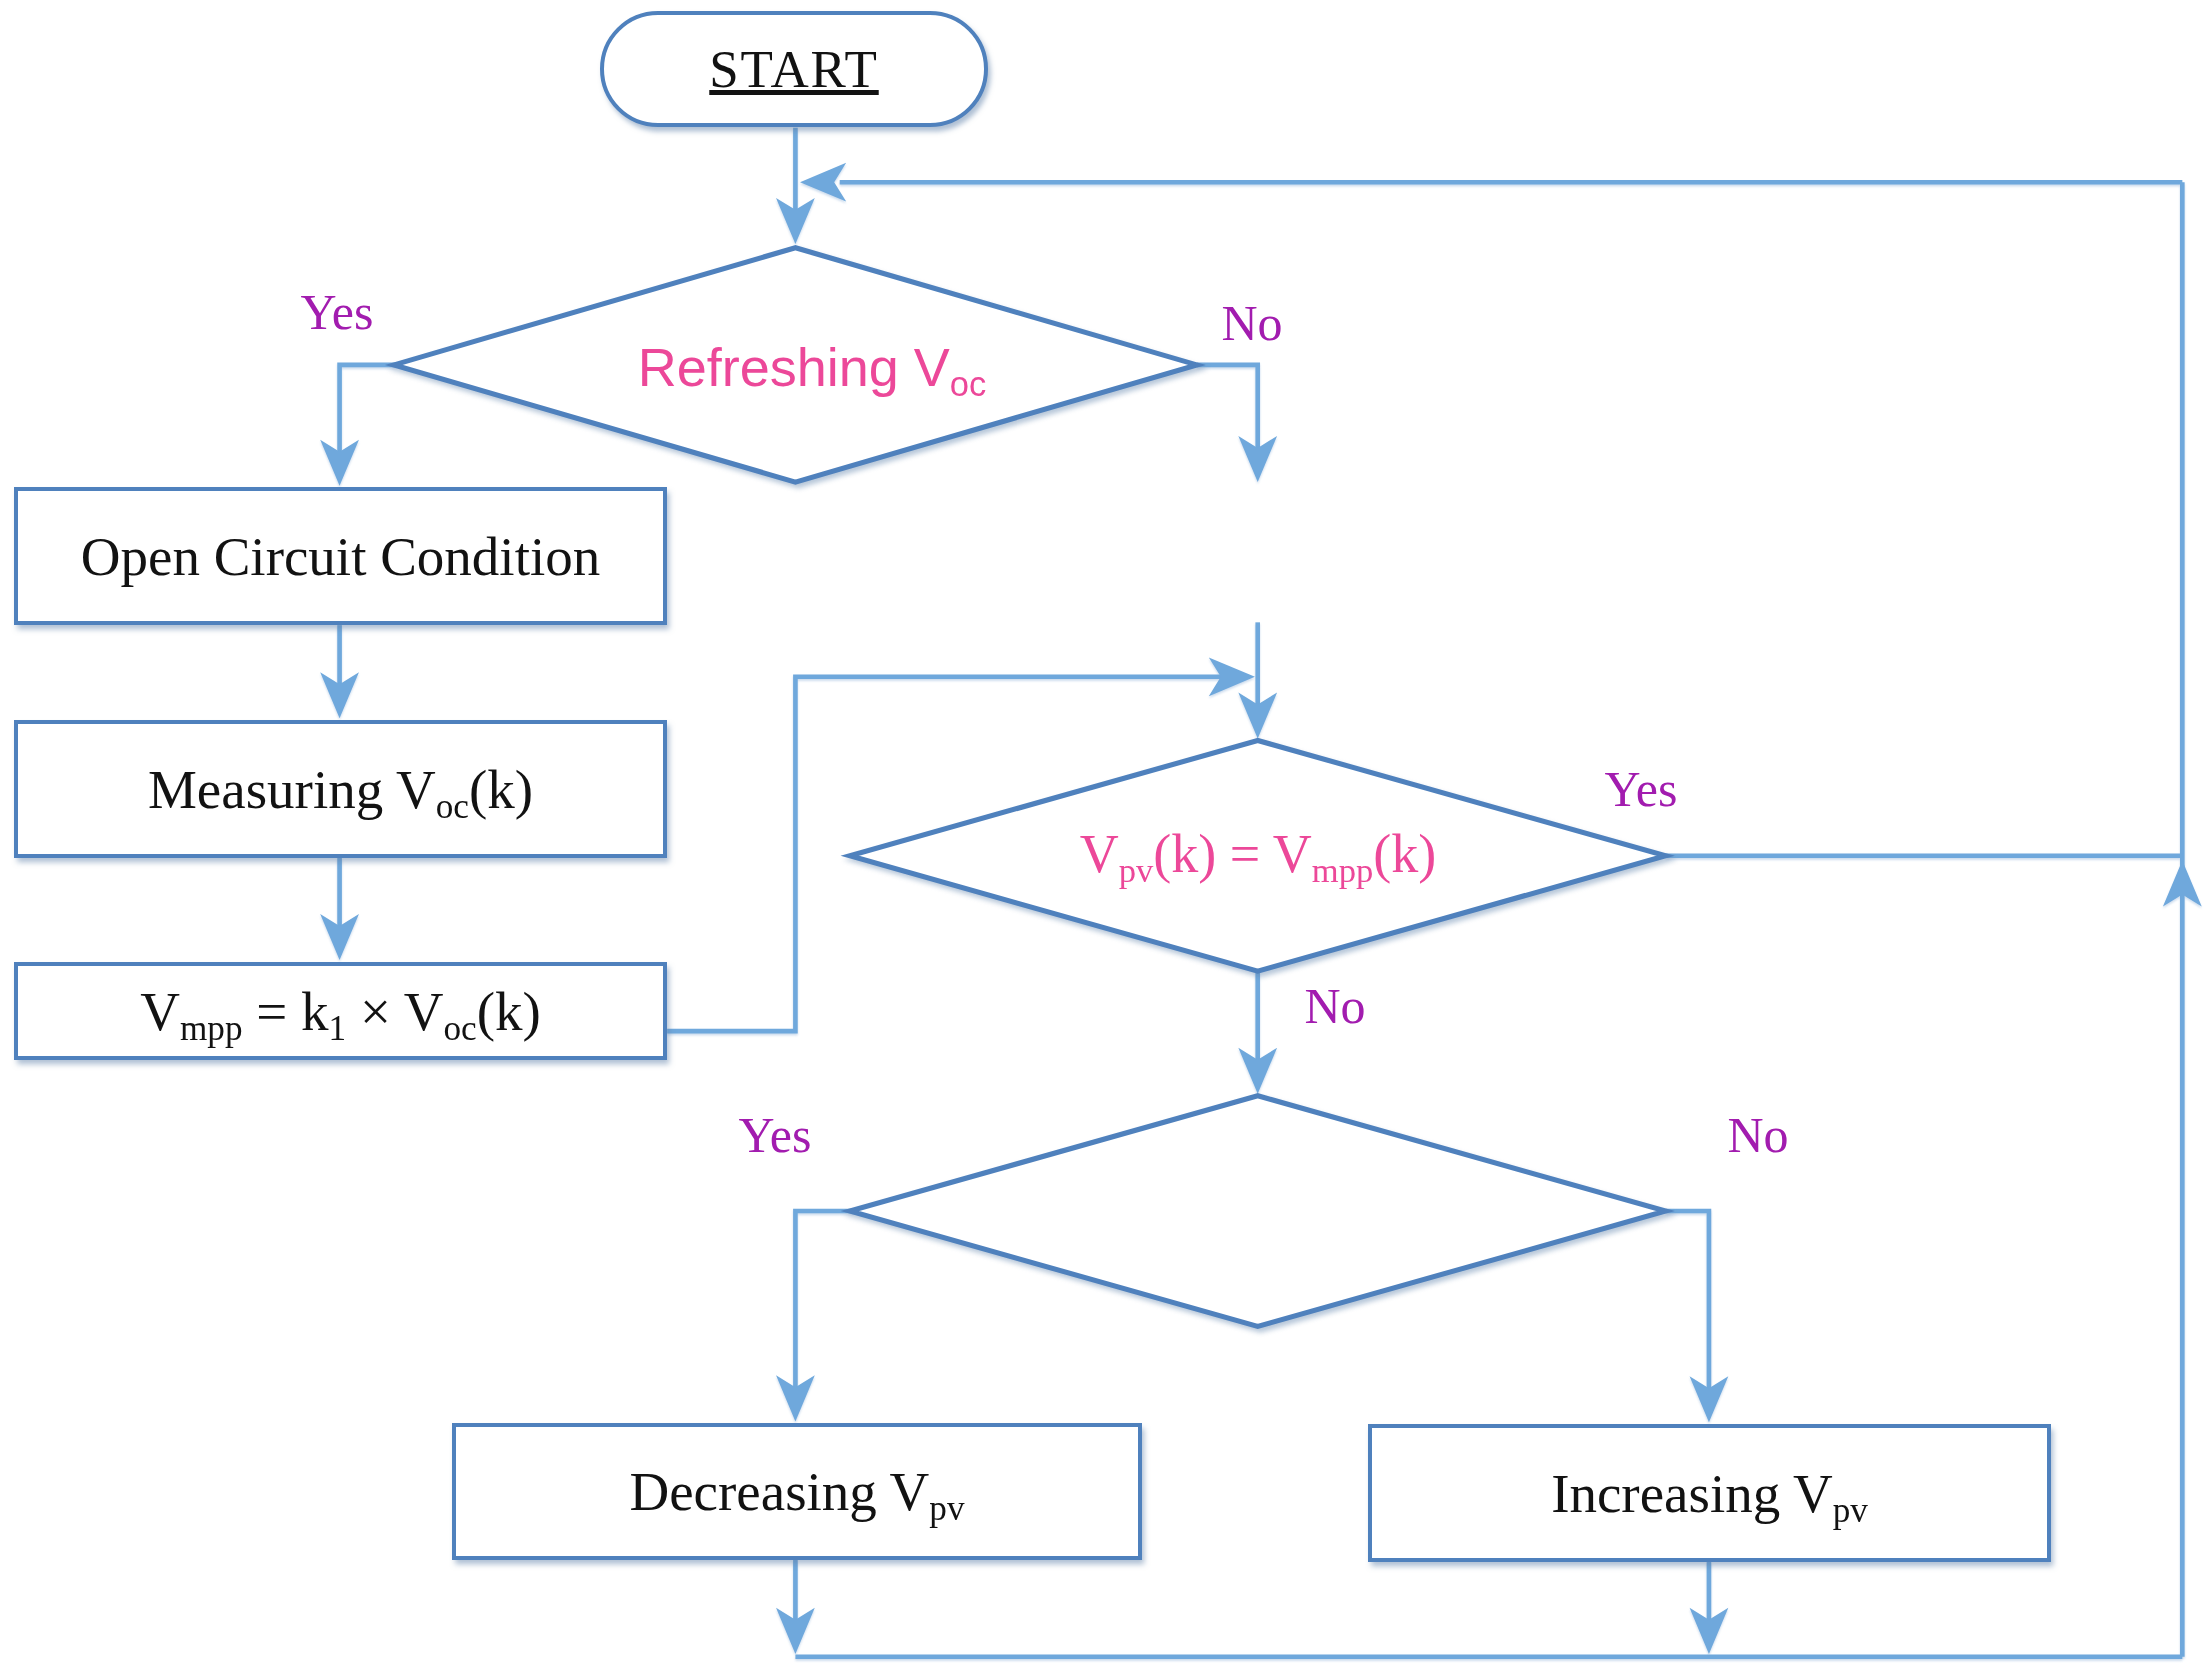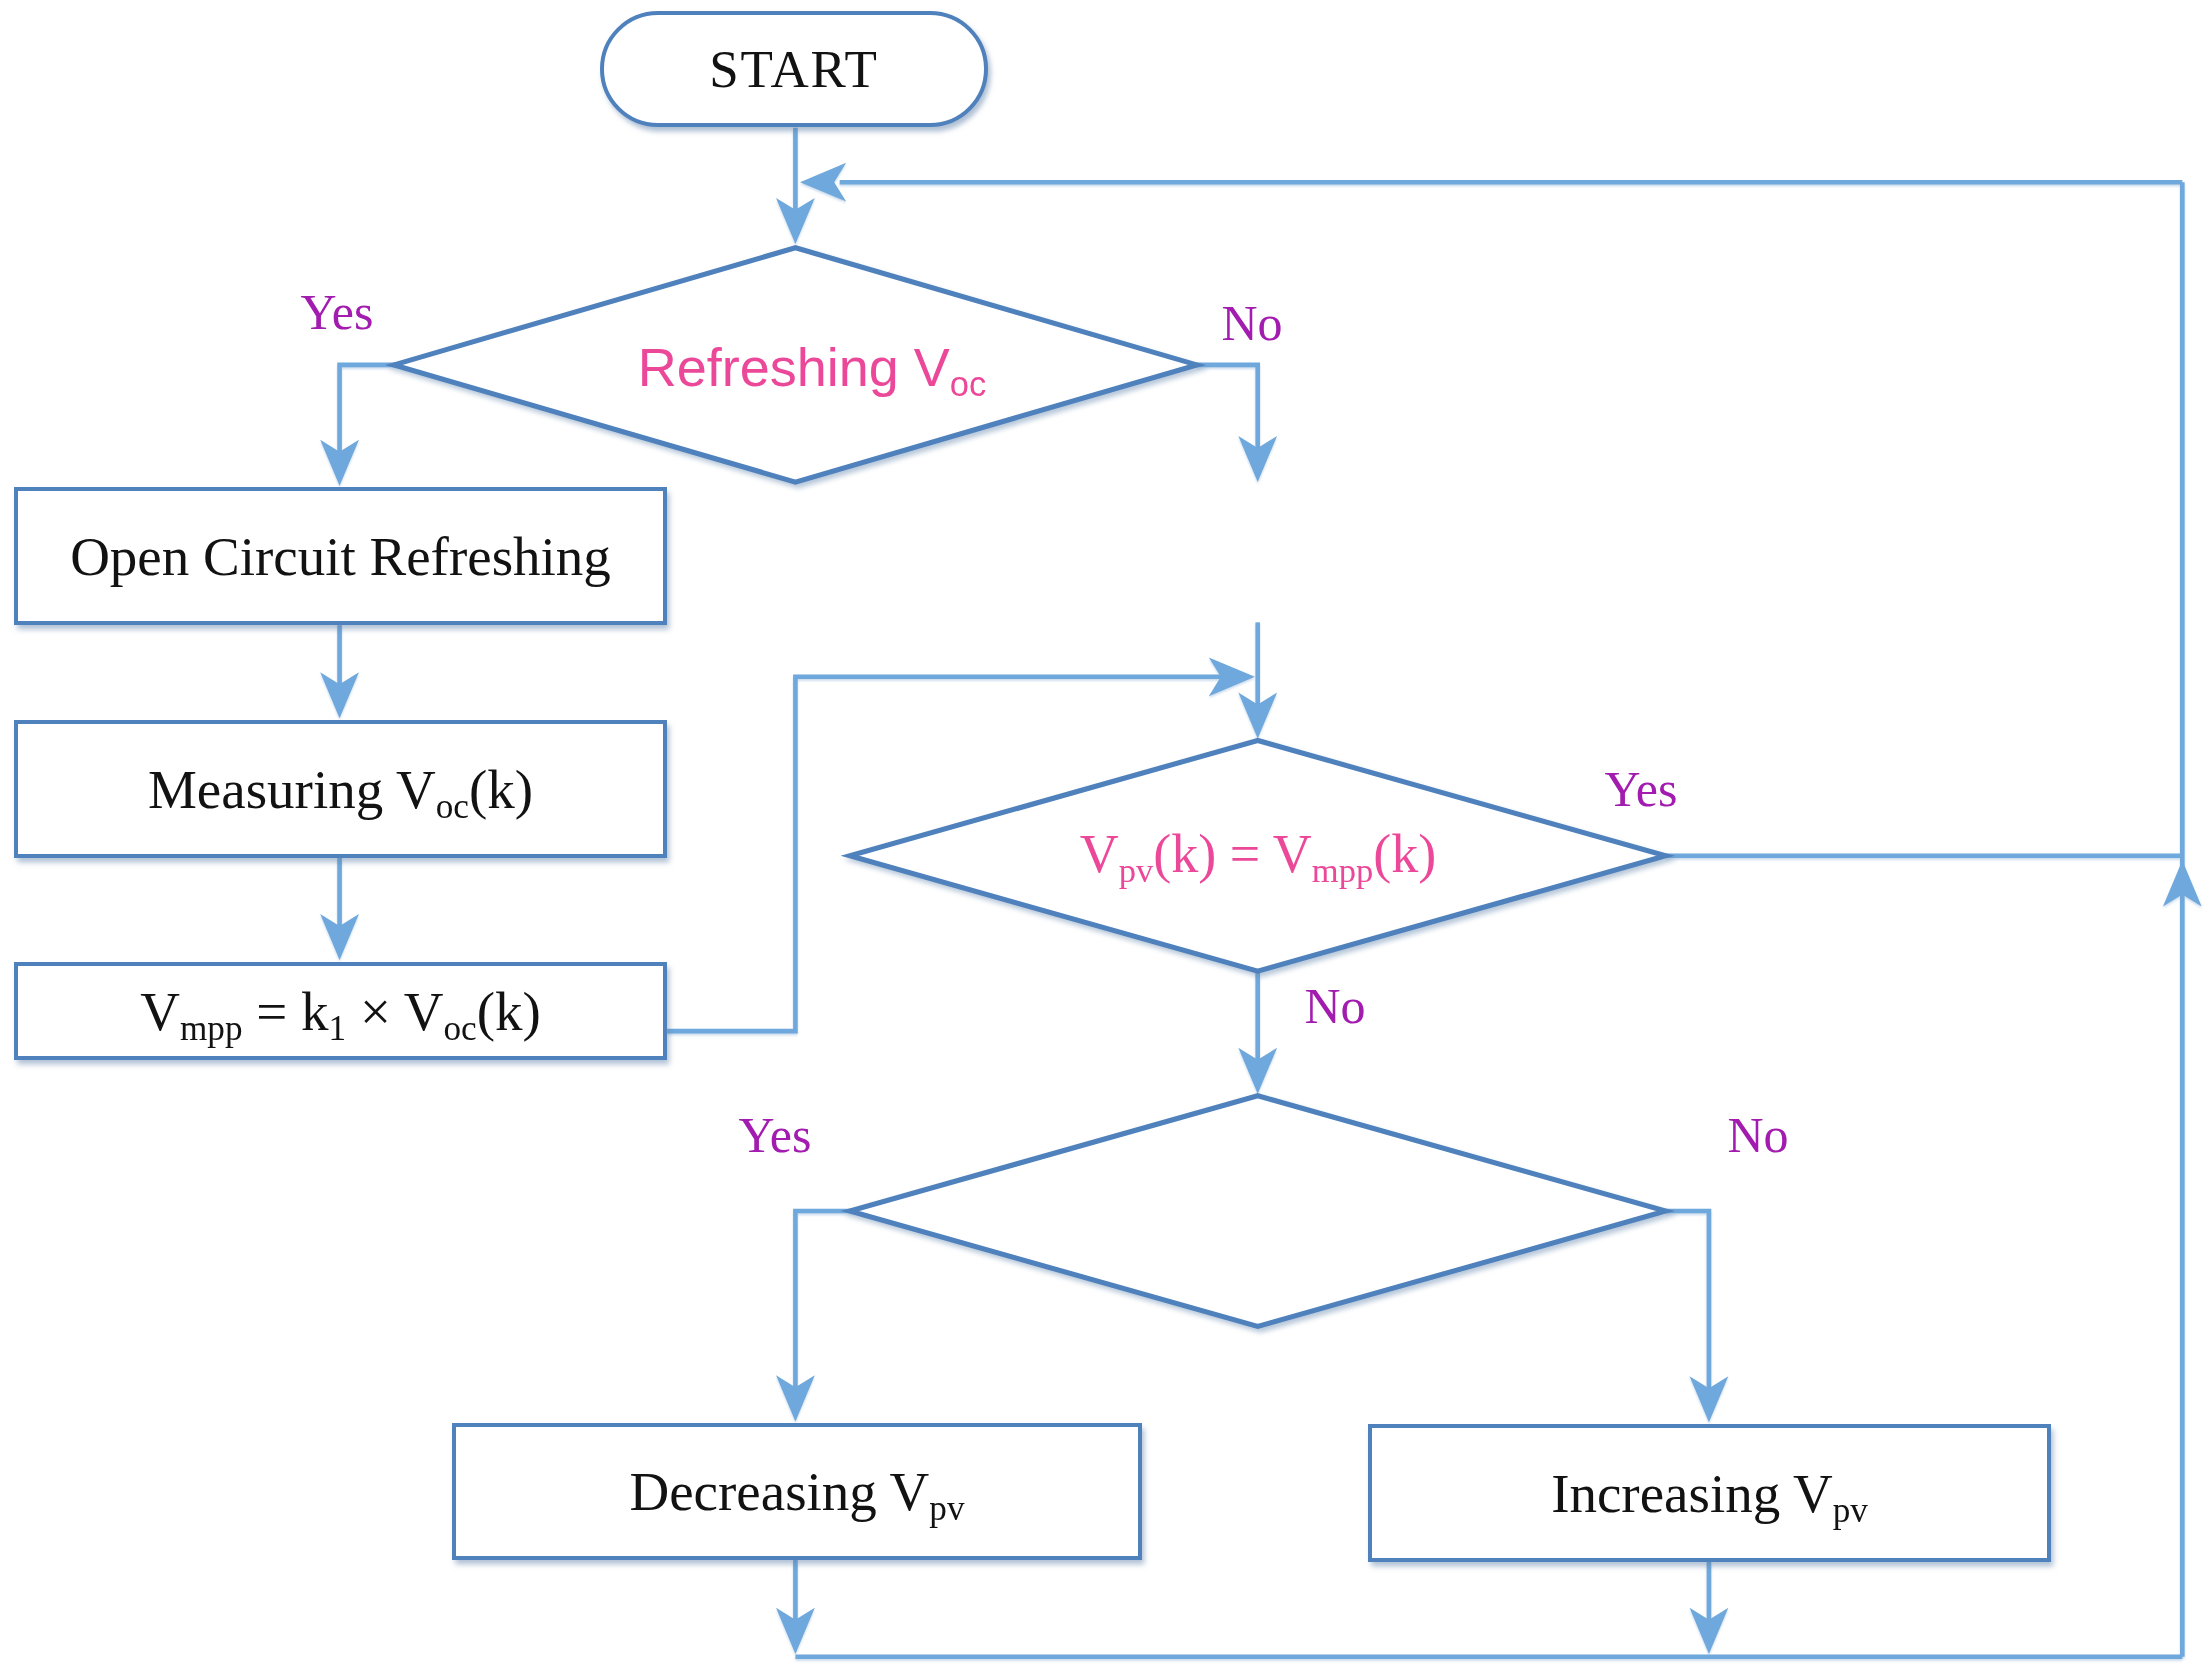--- a/index.html
+++ b/index.html
@@ -18,21 +18,21 @@
   .node{
     position:absolute;z-index:2;
     background:#ffffff;
     border:4.6px solid #4F81BD;
     box-sizing:border-box;
     display:flex;align-items:center;justify-content:center;
     font-size:55px;color:#121212;
     box-shadow:2.8px 4.6px 5.5px rgba(95,130,170,0.5);
     white-space:nowrap;
   }
-  .stadium{border-radius:65px;font-size:53px;letter-spacing:1.8px;}
+  .stadium{border-radius:65px;font-size:53px;letter-spacing:1.8px;text-decoration:underline;}
   .dlabel{
     position:absolute;z-index:3;
     transform:translate(-50%,-50%);
     font-size:54px;color:#ec4899;white-space:nowrap;
   }
   .sans{font-family:"Liberation Sans", sans-serif;}
   .branch{
     position:absolute;z-index:3;
     transform:translate(-50%,-50%);
     font-size:50px;color:#a21caf;white-space:nowrap;
@@ -98,21 +98,21 @@
     <polygon class="diamond" points="862,268 427,395 862,522 1297,395"></polygon>
     <polygon class="diamond" points="1363,802 921,927 1363,1052 1805,927"></polygon>
     <polygon class="diamond" points="1363,1187 921,1312 1363,1437 1805,1312"></polygon>
   </svg>
 
   <div class="node stadium" style="left:600px;top:11px;width:388px;height:116px;">
     <span>START</span>
   </div>
 
   <div class="node" style="left:14px;top:487px;width:653px;height:138px;">
-    <span>Open Circuit Refreshing</span>
+    <span>Open Circuit Condition</span>
   </div>
 
   <div class="node" style="left:14px;top:720px;width:653px;height:138px;">
     <span>Measuring V<sub>oc</sub>(k)</span>
   </div>
 
   <div class="node" style="left:14px;top:962px;width:653px;height:98px;">
     <span>V<sub>mpp</sub> = k<sub>1</sub> × V<sub>oc</sub>(k)</span>
   </div>
 

